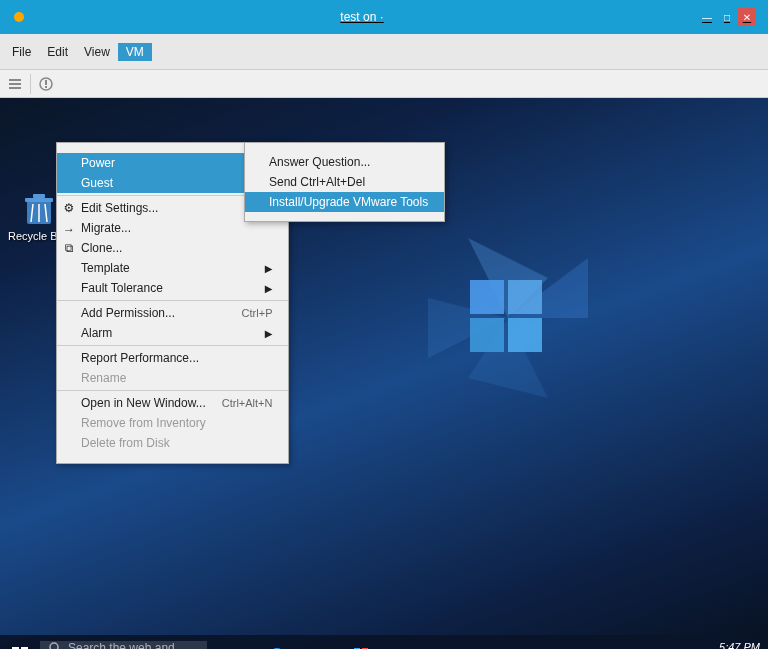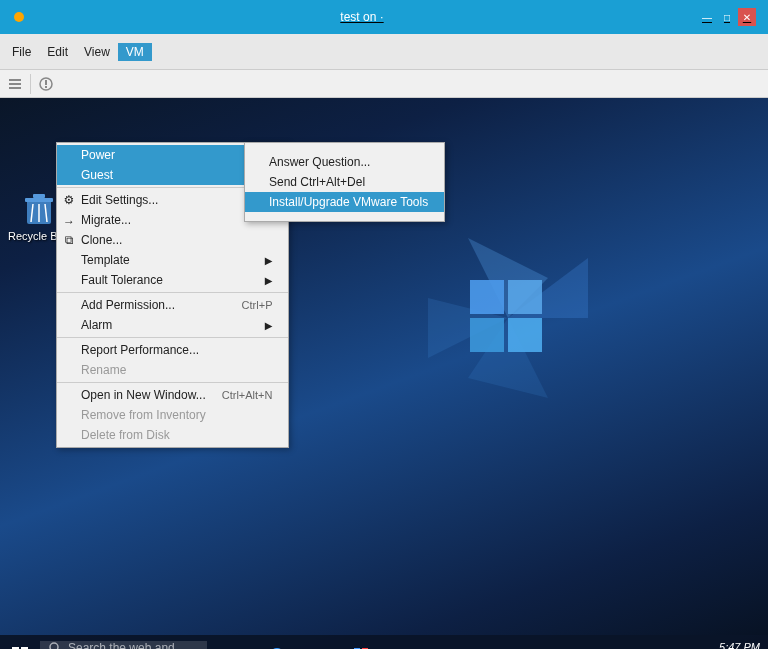--- a/index.html
+++ b/index.html
@@ -144,21 +144,21 @@
     
     #dropdown-vm {
       position: absolute;
       top: 44px;
       left: 56px;
       background: #f0f0f0;
       border: 1px solid #aaa;
       box-shadow: 2px 2px 6px rgba(0,0,0,0.3);
       min-width: 180px;
       z-index: 100;
-      padding: 2px 0;
+      padding: 10px 0;
     }
     #dropdown-guest {
       position: absolute;
       top: 44px;
       left: 244px;
       background: #f0f0f0;
       border: 1px solid #aaa;
       box-shadow: 2px 2px 6px rgba(0,0,0,0.3);
       min-width: 160px;
       z-index: 101;

